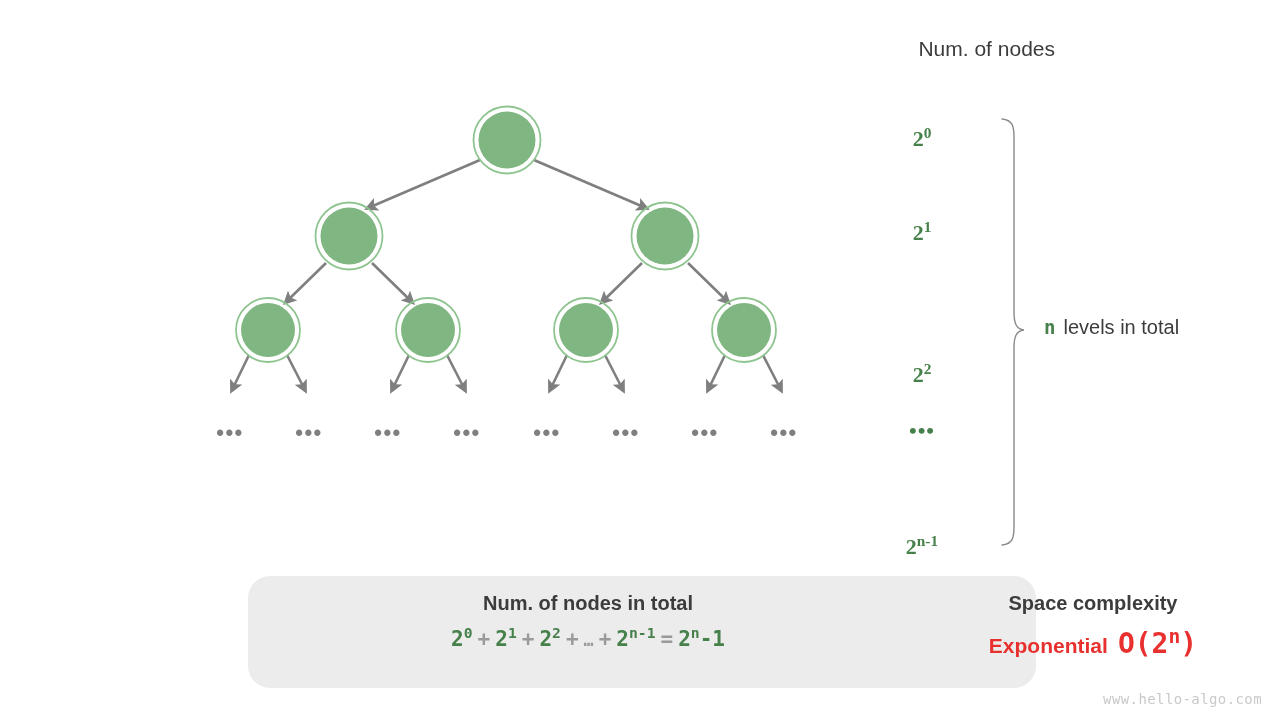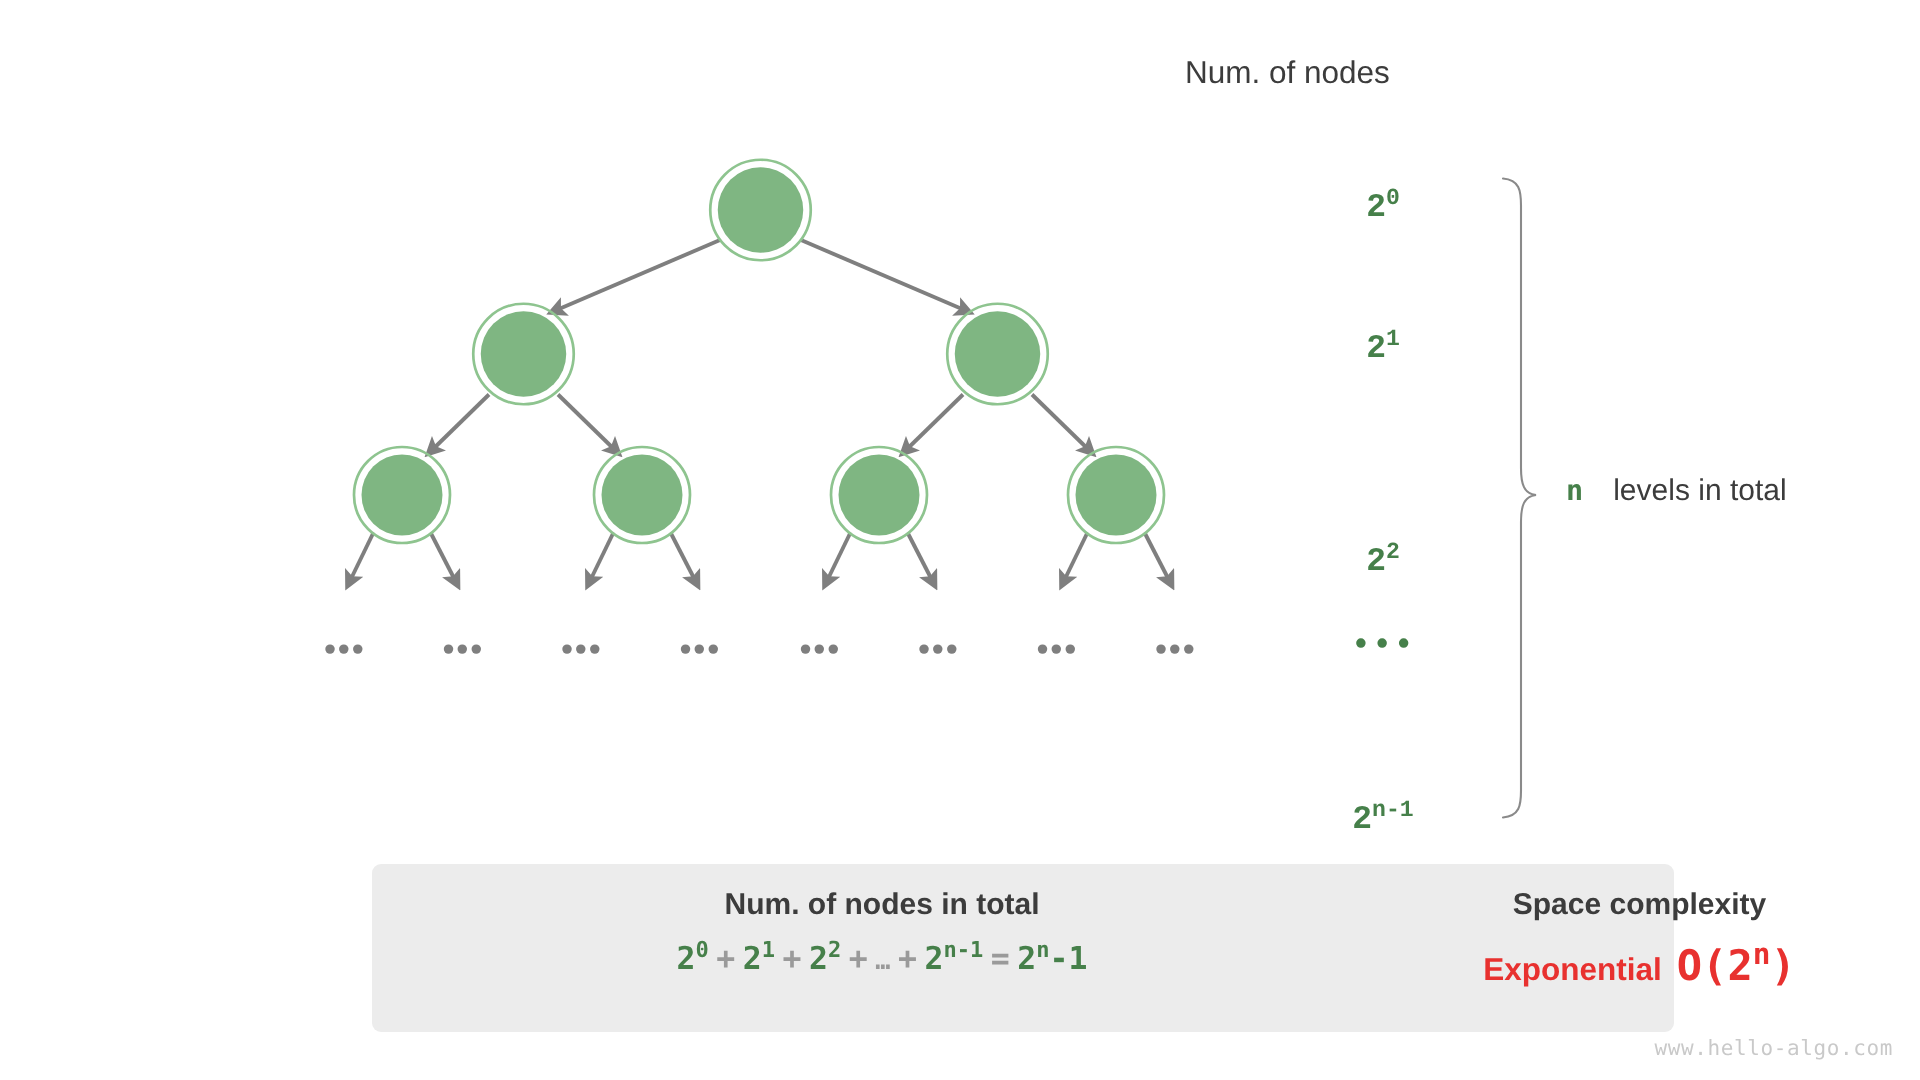--- a/index.html
+++ b/index.html
@@ -21,33 +21,33 @@
     width: 1280px;
     height: 720px;
   }
 
   
   .col-header {
     position: absolute;
     left: 790px;
     top: 34px;
     width: 265px;
-    text-align: left;
+    text-align: right;
     font-size: 21px;
     line-height: 29px;
     color: #3c3c3c;
     font-family: "Liberation Sans", sans-serif;
   }
 
   
   .lvl-label {
     position: absolute;
     width: 130px;
     text-align: center;
-    font-family: Liberation Mono, monospace;
+    font-family: Liberation Serif, serif;
     font-weight: bold;
     font-size: 22px;
     color: #46804a;
     white-space: nowrap;
   }
   .lvl-label sup {
     font-size: 0.70em;
     vertical-align: super;
     line-height: 0;
   }
@@ -66,45 +66,45 @@
     white-space: nowrap;
   }
   .brace-caption .n {
     font-family: "DejaVu Sans Mono", monospace;
     font-weight: bold;
     color: #46804a;
     font-size: 19px;
   }
   .brace-caption .txt {
     font-family: "Liberation Sans", sans-serif;
-    margin-left: 20px;
+    margin-left: 8px;
   }
 
   
   .tree-dots {
     position: absolute;
     width: 40px;
     text-align: center;
     font-family: "Liberation Sans", sans-serif;
     font-size: 22px;
     font-weight: bold;
     letter-spacing: 1.5px;
     color: #7f7f7f;
     line-height: 10px;
   }
 
   
   #summary {
     position: absolute;
     left: 248px;
     top: 576px;
-    width: 868px;
+    width: 788px;
     height: 112px;
     background: #ececec;
-    border-radius: 6px;
+    border-radius: 22px;
   }
   .sum-left {
     position: absolute;
     left: 20px;
     top: 16px;
     width: 640px;
     text-align: center;
   }
   .sum-right {
     position: absolute;

